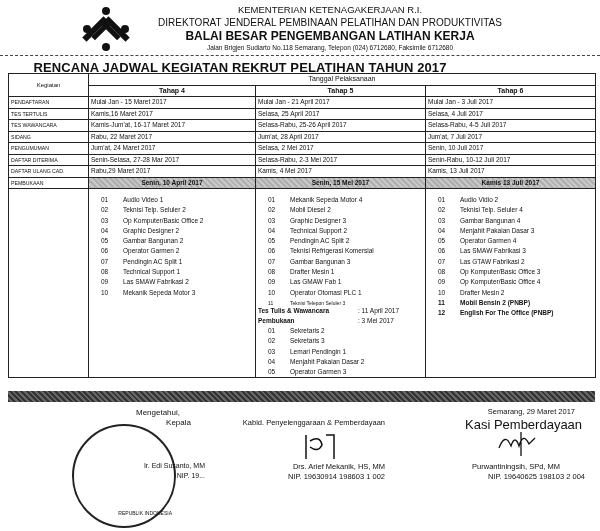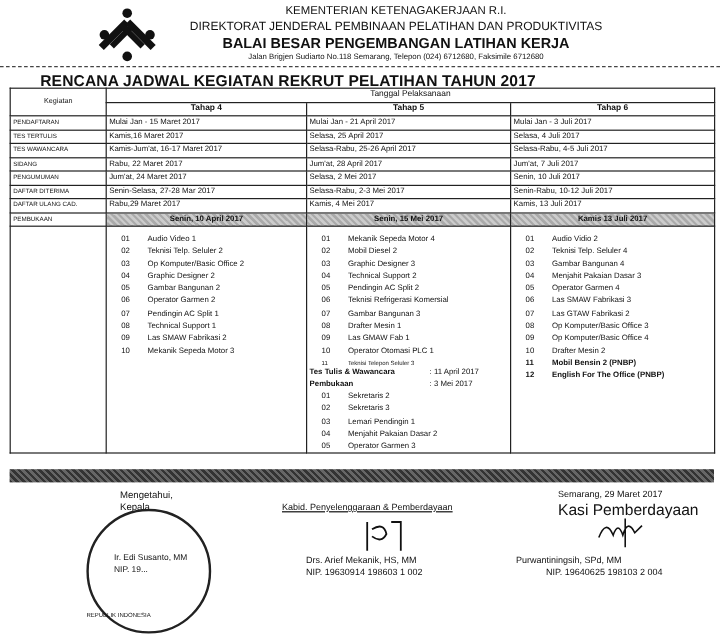--- a/index.html
+++ b/index.html
@@ -16,21 +16,21 @@
   table.sched{position:absolute;left:8px;top:73px;width:587px;border-collapse:collapse;table-layout:fixed;}
   table.sched td{border:1px solid #222;font-size:6.5px;padding:0 2px;height:10.5px;line-height:10px;white-space:nowrap;overflow:hidden;}
   table.sched td.hd{text-align:center;font-size:7px;font-weight:bold;}
   td.shade{background:repeating-linear-gradient(45deg,#aaa 0 2px,#ccc 2px 4px);text-align:center;font-weight:bold;}
   td.kg{font-size:5.2px !important;}
   td.list{vertical-align:top;height:172px !important;padding-top:6px !important;line-height:10.5px !important;}
   .row{display:flex;font-size:6.5px;height:10.3px;}
   .num{width:22px;padding-left:10px;}
   .sub{display:flex;font-size:6.5px;font-weight:bold;height:10px;}
   .sub .k{width:100px;}
-  .ft{position:absolute;font-size:8px;text-align:left;white-space:nowrap;}
+  .ft{position:absolute;font-size:8px;text-align:right;white-space:nowrap;}
   .stamp{position:absolute;left:72px;top:424px;width:100px;height:100px;border-radius:50%;border:2px solid #222;}
   .bottombar{position:absolute;left:8px;top:391px;width:587px;height:11px;background:repeating-linear-gradient(45deg,#333 0 2px,#666 2px 4px);}
 </style>
 </head>
 <body>
 
 <div class="hdr">
   <svg class="logo" viewBox="0 0 48 46">
     <g fill="#111">
       <circle cx="24" cy="5" r="4"></circle>
@@ -283,27 +283,27 @@
             <span class="num">12</span>
             <span>English For The Office (PNBP)</span>
           </div>
     </td>
   </tr>
 </tbody>
   </table>
 <div class="bottombar"></div>
 
 <div class="ft" style="left:100px;top:408px;width:80px">Mengetahui,</div>
-<div class="ft" style="left:100px;top:418px;width:80px">Kepala</div>
+<div class="ft" style="left:111px;top:418px;width:80px">Kepala</div>
 <div class="stamp"></div>
 <div class="ft" style="left:95px;top:462px;width:110px;font-size:7px">Ir. Edi Susanto, MM</div>
 <div class="ft" style="left:95px;top:472px;width:110px;font-size:7px">NIP. 19...</div>
 <div class="ft" style="left:72px;top:510px;width:100px;font-size:5px">REPUBLIK INDONESIA</div>
 
-<div class="ft" style="left:235px;top:418px;width:150px;font-size:7.5px;text-decoration:underline">Kabid. Penyelenggaraan &amp; Pemberdayaan</div>
+<div class="ft" style="left:235px;top:418px;width:150px;font-size:7.5px;">Kabid. Penyelenggaraan &amp; Pemberdayaan</div>
 <svg style="position:absolute;left:300px;top:433px" width="40" height="28">
     <path d="M6 2 V26 M10 8 Q20 2 22 12 Q18 20 10 14 M26 2 H34 V26" stroke="#111" fill="none" stroke-width="1.5"></path>
   </svg>
 <div class="ft" style="left:255px;top:462px;width:130px;font-size:7.5px">Drs. Arief Mekanik, HS, MM</div>
 <div class="ft" style="left:255px;top:472px;width:130px;font-size:7.5px">NIP. 19630914 198603 1 002</div>
 
 <div class="ft" style="left:465px;top:407px;width:110px;font-size:7.5px">Semarang,   29 Maret 2017</div>
 <div class="ft" style="left:465px;top:417px;width:110px;font-size:13px">Kasi Pemberdayaan</div>
 <svg style="position:absolute;left:495px;top:428px" width="45" height="30">
     <path d="M4 20 Q10 4 16 18 Q20 6 24 18 Q28 4 34 16 L40 10 M26 4 V28" stroke="#111" fill="none" stroke-width="1.3"></path>

